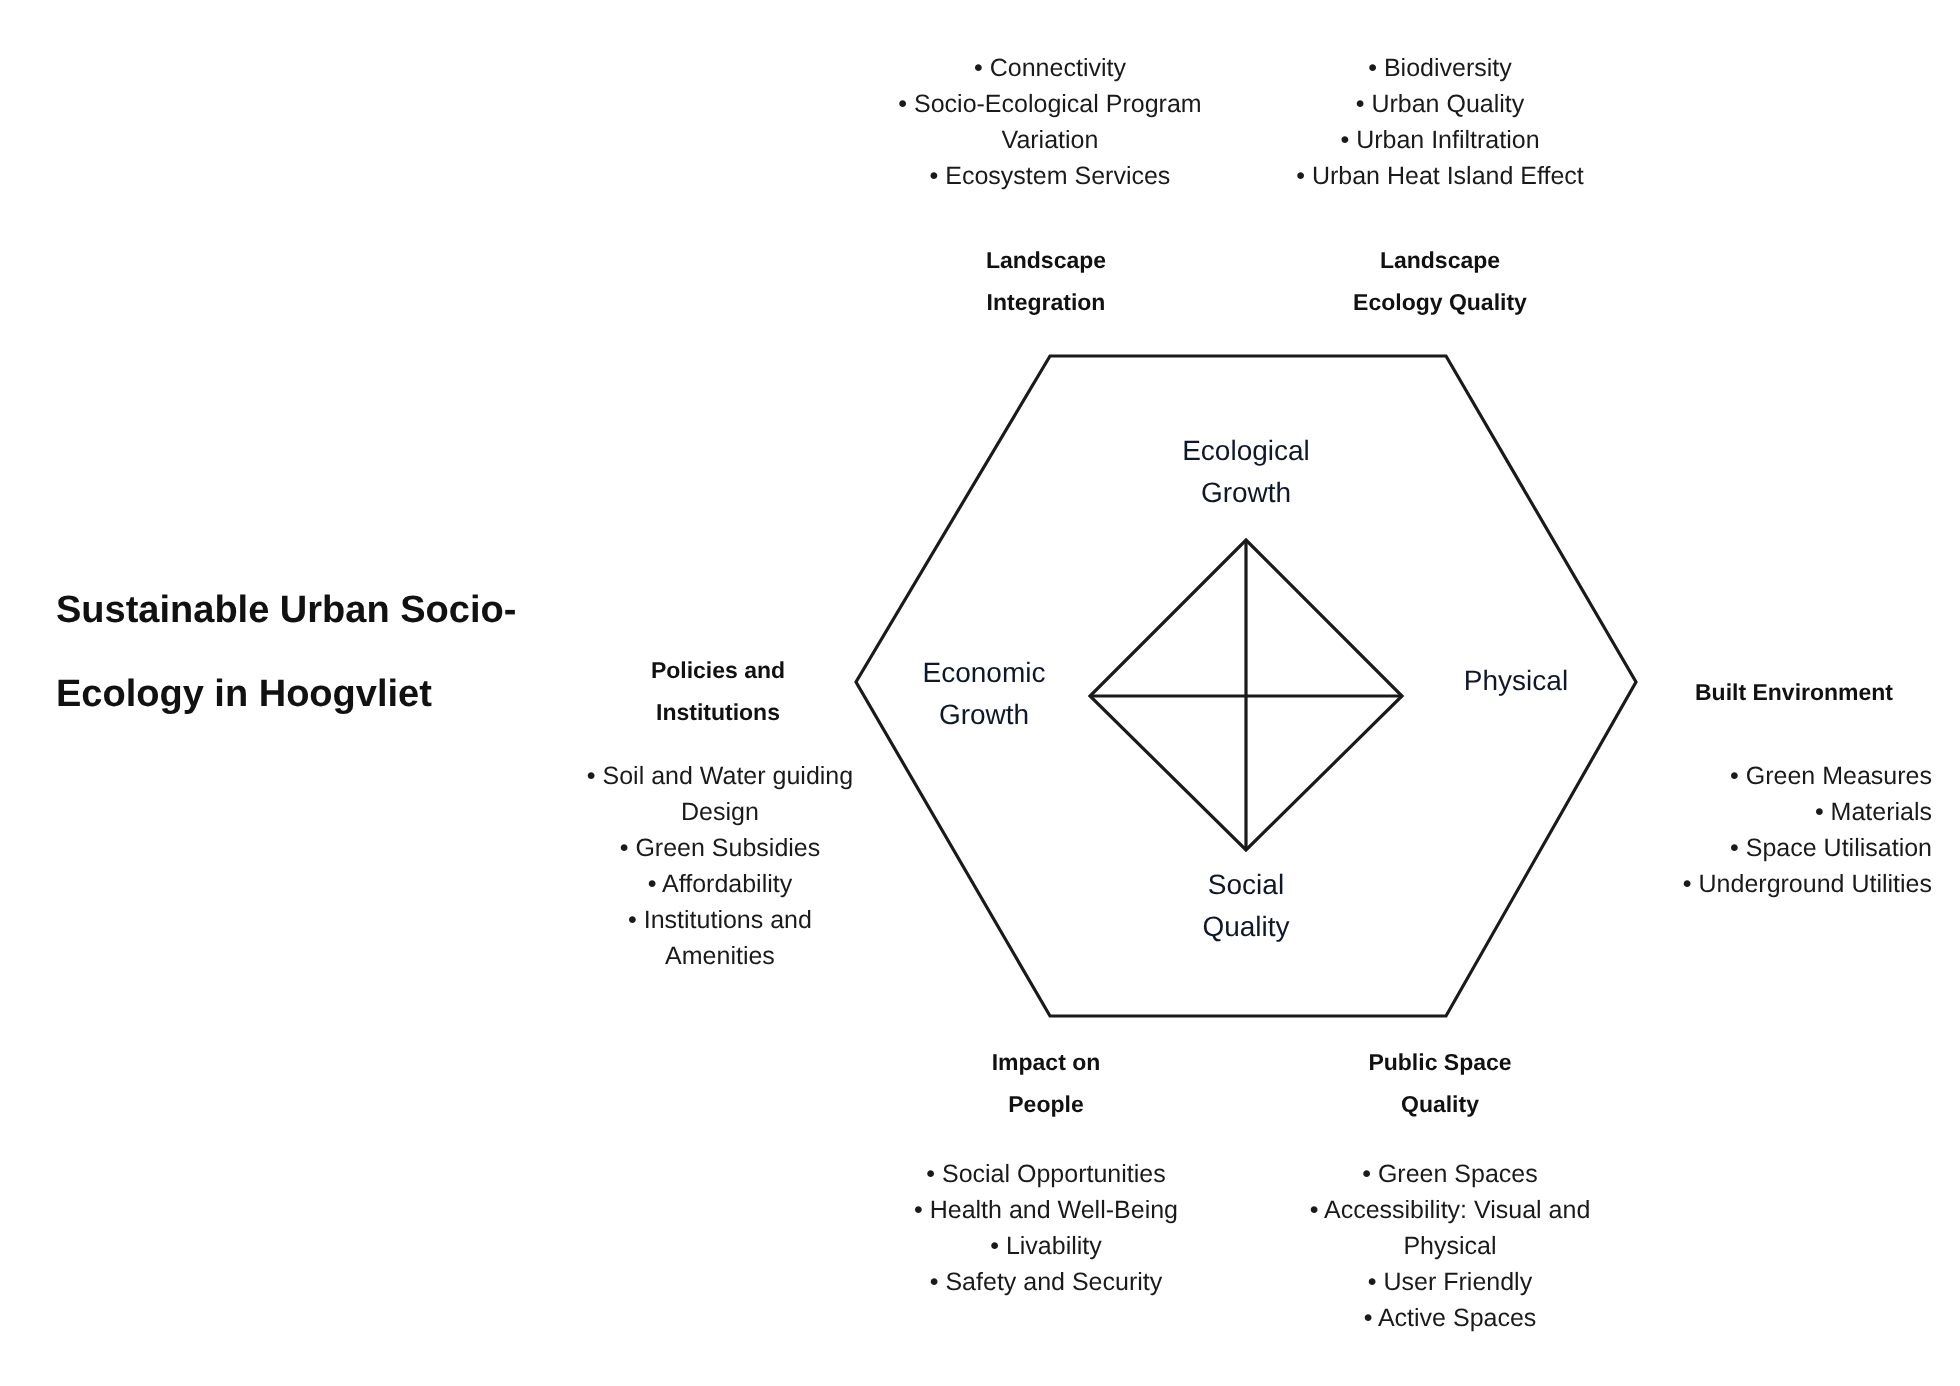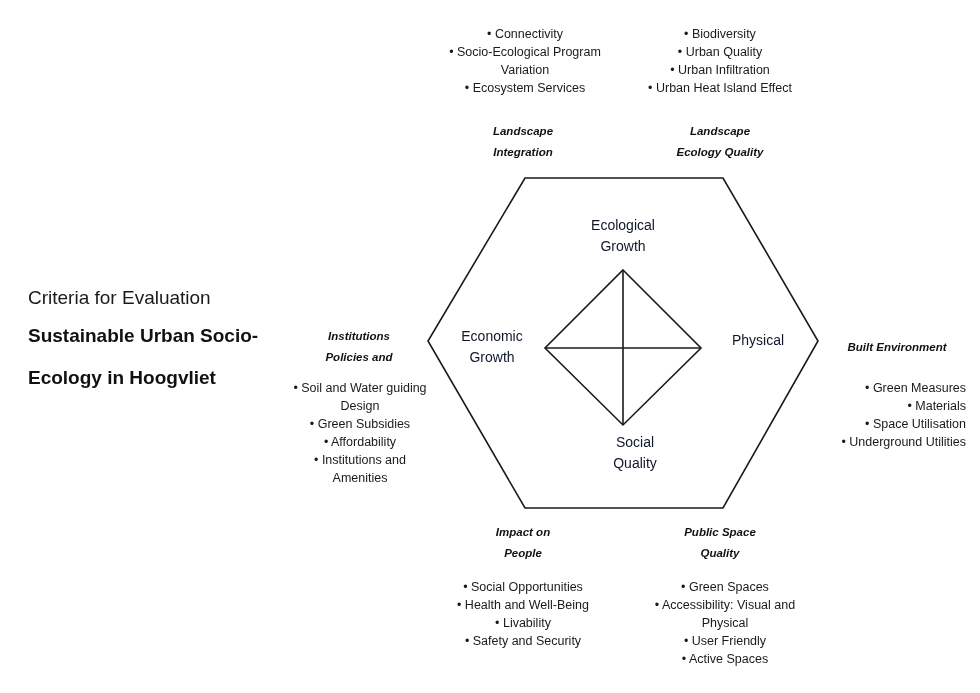--- a/index.html
+++ b/index.html
@@ -54,60 +54,58 @@
     line-height: 21px;
     color: #0f172a;
   }
   .cat-head {
     position: absolute;
     text-align: center;
     font-size: 11.5px;
     font-weight: bold;
     line-height: 21px;
     color: #111111;
-    font-style: italic;
   }
   .bullet-list {
     position: absolute;
     text-align: center;
     font-size: 12.5px;
     line-height: 18px;
     color: #1a1a1a;
   }
   .bullet-list div {
     white-space: normal;
   }
 </style>
 </head>
 <body>
 
 <div id="canvas">
 
   <div class="title-block">
-    <div class="title-line1">Criteria for Evaluation</div>
     <div class="title-line2">Sustainable Urban Socio-Ecology in Hoogvliet</div>
   </div>
 
   <svg class="hex-svg" viewBox="0 0 980 693">
     <polygon points="525,178 723,178 818,341 723,508 525,508 428,341" fill="none" stroke="#1a1a1a" stroke-width="1.6"></polygon>
     <polygon points="623,270 701,348 623,425 545,348" fill="none" stroke="#1a1a1a" stroke-width="1.6"></polygon>
     <line x1="623" y1="270" x2="623" y2="425" stroke="#1a1a1a" stroke-width="1.6"></line>
     <line x1="545" y1="348" x2="701" y2="348" stroke="#1a1a1a" stroke-width="1.6"></line>
   </svg>
 
   <div class="node-label" style="left:563px; top:215px; width:120px;">
     <div>Ecological</div>
     <div>Growth</div>
   </div>
 
   <div class="node-label" style="left:703px; top:330px; width:110px;">
     <div>Physical</div>
   </div>
 
-  <div class="node-label" style="left:575px; top:432px; width:120px;">
+  <div class="node-label" style="left:563px; top:432px; width:120px;">
     <div>Social</div>
     <div>Quality</div>
   </div>
 
   <div class="node-label" style="left:432px; top:326px; width:120px;">
     <div>Economic</div>
     <div>Growth</div>
   </div>
 
   <div class="bullet-list" style="left:440px; top:25px; width:170px;">
@@ -125,22 +123,22 @@
     <div>• Urban Quality</div>
     <div>• Urban Infiltration</div>
     <div>• Urban Heat Island Effect</div>
   </div>
   <div class="cat-head" style="left:648px; top:121px; width:144px;">
     <div>Landscape</div>
     <div>Ecology Quality</div>
   </div>
 
   <div class="cat-head" style="left:289px; top:326px; width:140px;">
+    <div>Policies and</div>
     <div>Institutions</div>
-    <div>Policies and</div>
   </div>
   <div class="bullet-list" style="left:290px; top:379px; width:140px;">
     <div>• Soil and Water guiding Design</div>
     <div>• Green Subsidies</div>
     <div>• Affordability</div>
     <div>• Institutions and Amenities</div>
   </div>
 
   <div class="cat-head" style="left:822px; top:337px; width:150px;">
     <div>Built Environment</div>

